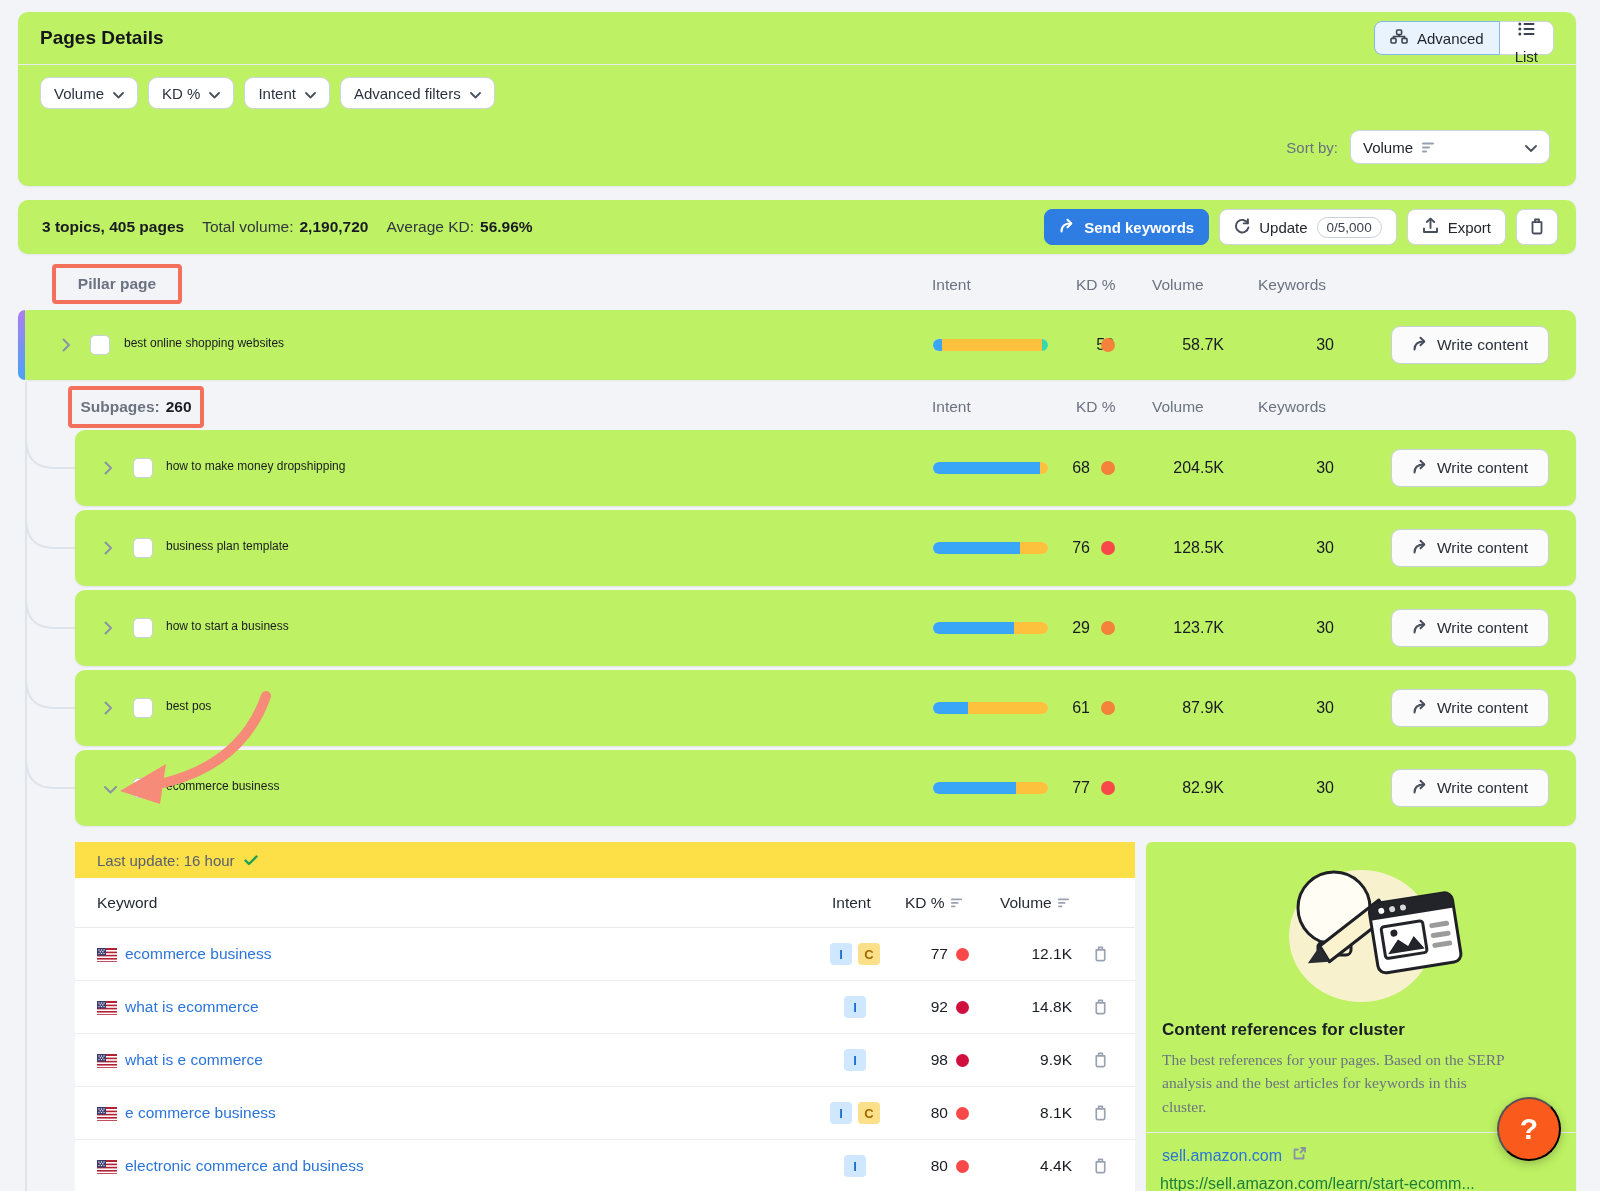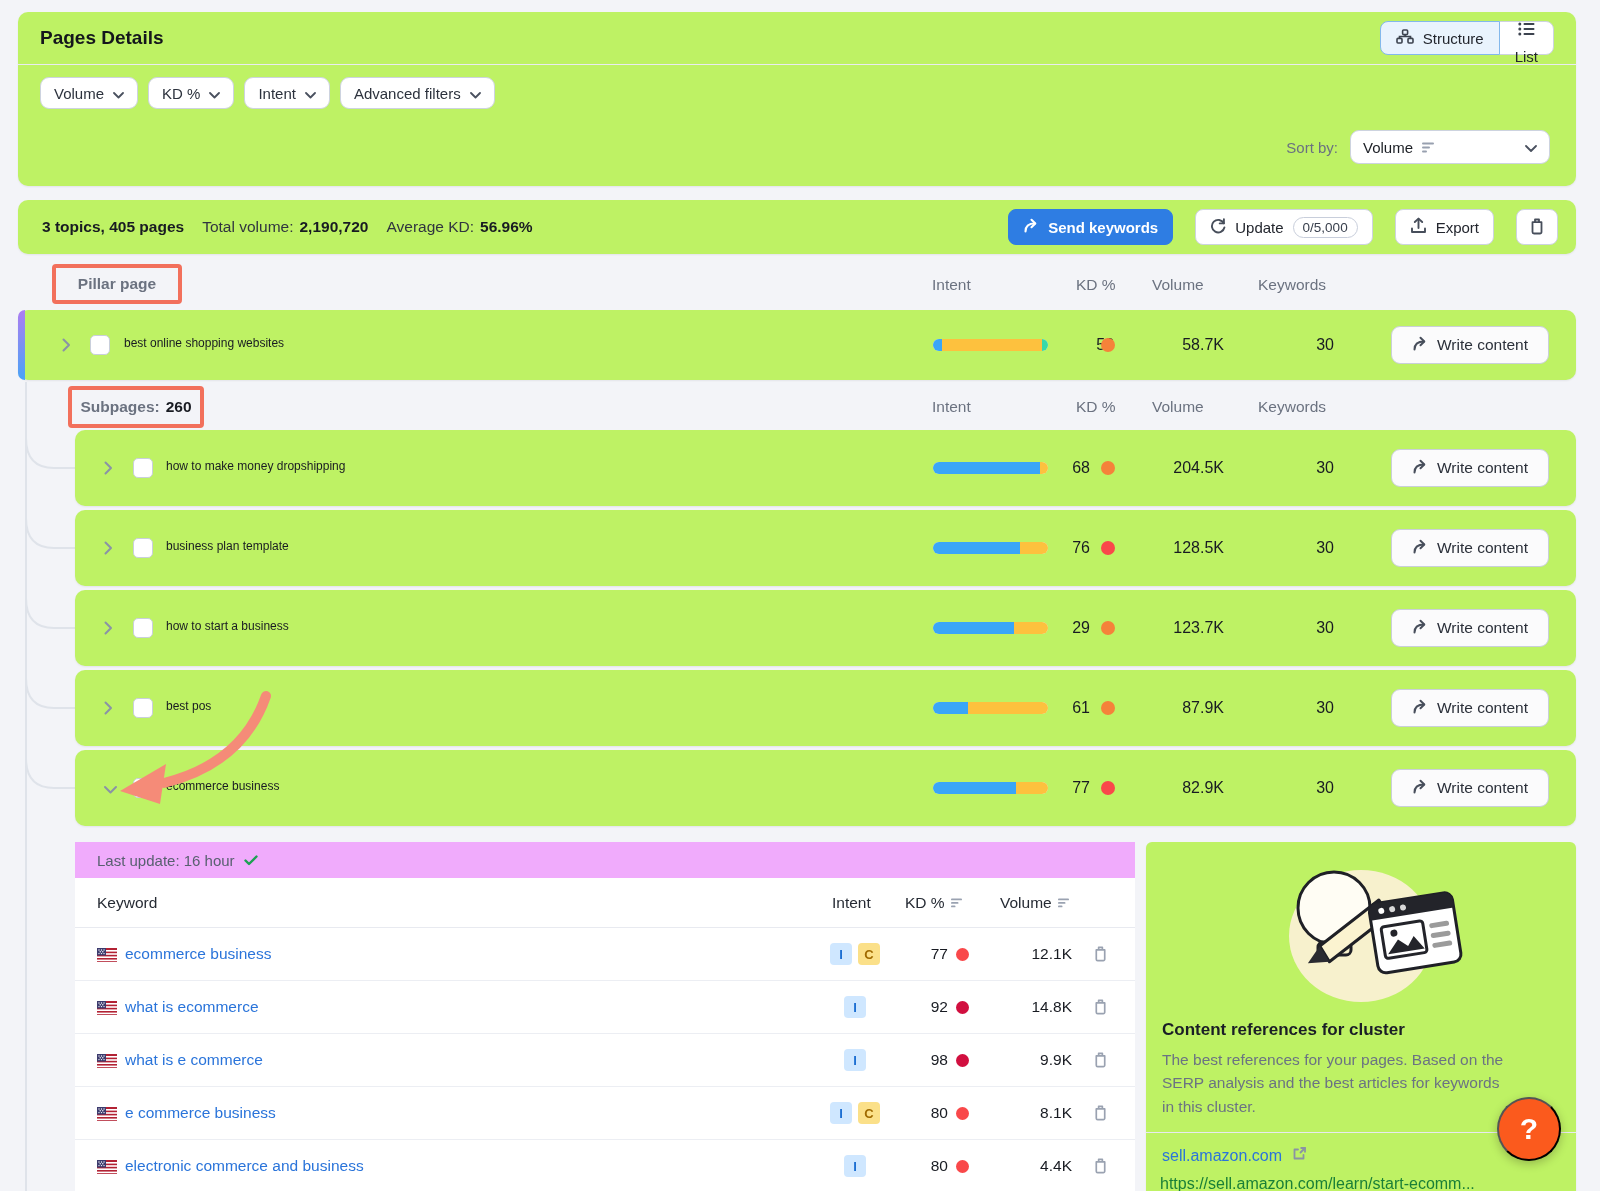--- a/index.html
+++ b/index.html
@@ -25,21 +25,21 @@
   .sortby { position:absolute; right:26px; bottom:22px; display:flex; align-items:center; gap:12px; }
   .sortby-label { font-size:15px; color:#6a7181; }
   .sortby-select { width:200px; height:34px; border:1px solid #cdd3df; border-radius:9px; background:#fff; display:flex; align-items:center; gap:9px; padding:0 12px; font-size:15px; color:#1b1e24; cursor:pointer; }
   .sortby-select .chev { margin-left:auto; }
 
   
   .stats-card { left:18px; top:200px; width:1558px; height:54px; display:flex; align-items:center; padding:0 18px 0 24px; gap:18px; font-size:15.5px; color:#181b22; }
   .b { font-weight:bold; }
   .stat-pair { display:flex; gap:6px; }
   .stat-pair .lbl { color:#30353f; }
-  .actions { margin-left:auto; display:flex; gap:22px; align-items:flex-end; }
+  .actions { margin-left:auto; display:flex; gap:10px; align-items:flex-end; }
   .btn { height:36px; border-radius:8px; border:1px solid #cdd3df; background:#fff; display:inline-flex; align-items:center; gap:9px; padding:0 14px; font-size:15px; color:#23262e; cursor:pointer; }
   .btn-primary { background:#2e7de3; border-color:#2e7de3; color:#fff; font-weight:bold; }
   .pill { border:1px solid #c8cedb; border-radius:20px; padding:2px 9px; font-size:13.5px; color:#3a414e; }
   .icon-btn { width:42px; justify-content:center; padding:0; }
 
   
   .cols-row { position:absolute; left:0; width:1600px; height:46px; }
   .cols-row-1 { top:262px; }
   .cols-row-2 { top:386px; }
   .ann-box { position:absolute; border:4px solid #f2705c; border-radius:4px; display:flex; align-items:center; justify-content:center; gap:6px; background:transparent; }
@@ -82,41 +82,41 @@
   .sub-card .row-title { left:91px; top:29px; }
   .sub-card .ibar { left:858px; top:32px; }
   .sub-card .kd-val { left:957px; top:29px; width:58px; }
   .sub-card .dot { left:1026px; top:31px; }
   .sub-card .vol { left:1049px; top:29px; width:100px; }
   .sub-card .kws { left:1189px; top:29px; width:70px; }
   .sub-card .write-btn { left:1316px; top:19px; }
   .rot-down { transform:rotate(90deg); transform-origin:center; }
 
   
-  .last-update { position:absolute; left:75px; top:842px; width:1060px; height:36px; background:#f0abfc; display:flex; align-items:center; gap:9px; padding-left:22px; font-size:15px; color:#586070; }
+  .last-update { position:absolute; left:75px; top:842px; width:1060px; height:36px; background:#fde047; display:flex; align-items:center; gap:9px; padding-left:22px; font-size:15px; color:#586070; }
   .kw-header { position:absolute; left:75px; top:878px; width:1060px; height:50px; background:#fff; border-bottom:1px solid #e8eaf0; }
   .kwh { position:absolute; top:16px; font-size:15.5px; color:#262b34; }
   .kwh-flex { display:flex; align-items:center; gap:6px; cursor:pointer; }
   .kw-row { position:absolute; left:75px; width:1060px; height:53px; background:#fff; border-bottom:1px solid #eceef3; }
   .kw-row .flag { position:absolute; left:22px; top:20px; }
   .kw-link { position:absolute; left:50px; top:17px; font-size:15.5px; color:#2a74da; text-decoration:none; cursor:pointer; }
   .badge-group { position:absolute; left:740px; top:15px; width:80px; display:flex; justify-content:center; gap:6px; }
   .badge { width:22px; height:22px; border-radius:4px; font-size:13px; font-weight:bold; display:inline-flex; align-items:center; justify-content:center; }
   .badge-i { background:#cfe7ff; color:#1d6fd2; }
   .badge-c { background:#fbe089; color:#a06a00; }
   .kw-row .kd-val { position:absolute; left:821px; top:17px; width:52px; font-size:15.5px; color:#181b22; text-align:right; }
   .kw-row .dot { left:881px; top:20px; width:13px; height:13px; }
   .kw-row .vol { position:absolute; left:917px; top:17px; width:80px; font-size:15.5px; color:#181b22; text-align:right; }
   .kw-row .trash { position:absolute; left:1018px; top:17px; cursor:pointer; }
 
   
   .ref-panel { left:1146px; top:842px; width:430px; height:360px; border-radius:6px; }
   .illust { display:block; margin:16px auto 0 auto; }
   .ref-title { margin:12px 16px 0 16px; font-size:17px; font-weight:bold; color:#1a1e26; }
-  .ref-desc { margin:8px 16px 14px 16px; width:345px; font-size:15.5px; line-height:1.5; color:#6b7383; }
+  .ref-desc { margin:8px 16px 14px 16px; width:345px; font-size:15.5px; line-height:1.5; color:#6b7383;font-family:Liberation Serif, serif; }
   .ref-divider { border-top:1px solid #e8eaf0; }
   .ref-link { margin:13px 16px 0 16px; font-size:16px; color:#2a74da; display:flex; align-items:center; gap:9px; text-decoration:none; cursor:pointer; }
   .ref-url { margin:9px 16px 0 14px; font-size:16px; color:#1a7f37; white-space:nowrap; overflow:hidden; }
 
   
   .red-arrow { position:absolute; left:106px; top:688px; pointer-events:none; }
   .help-btn { position:absolute; left:1497px; top:1097px; width:64px; height:64px; border-radius:50%; background:#fb5a1d; color:#fff; font-size:30px; font-weight:bold; display:flex; align-items:center; justify-content:center; box-shadow:0 3px 10px rgba(30,20,10,.25); cursor:pointer; }
 </style>
 </head>
 <body>
@@ -140,21 +140,21 @@
           <span>
             <svg width="18" height="15" viewBox="0 0 18 15">
                 <g stroke="#3c434f" stroke-width="1.6" fill="none">
                   <rect x="6.6" y="1" width="5" height="4.6" rx="1"></rect>
                   <rect x="1" y="9.4" width="5" height="4.6" rx="1"></rect>
                   <rect x="12" y="9.4" width="5" height="4.6" rx="1"></rect>
                   <path d="M9.1 5.6 V7.5 M3.5 9.4 V7.5 H14.5 V9.4"></path>
                 </g>
               </svg>
           </span>
-          <span>Structure</span>
+          <span>Advanced</span>
         </button>
         <button class="toggle-btn toggle-list">
           <span>
             <svg width="17" height="14" viewBox="0 0 17 14">
                 <g fill="#3c434f">
                   <circle cx="1.8" cy="2" r="1.5"></circle>
                   <circle cx="1.8" cy="7" r="1.5"></circle>
                   <circle cx="1.8" cy="12" r="1.5"></circle>
                   <rect x="5.5" y="1.1" width="11" height="1.9" rx="0.9"></rect>
                   <rect x="5.5" y="6.1" width="11" height="1.9" rx="0.9"></rect>

